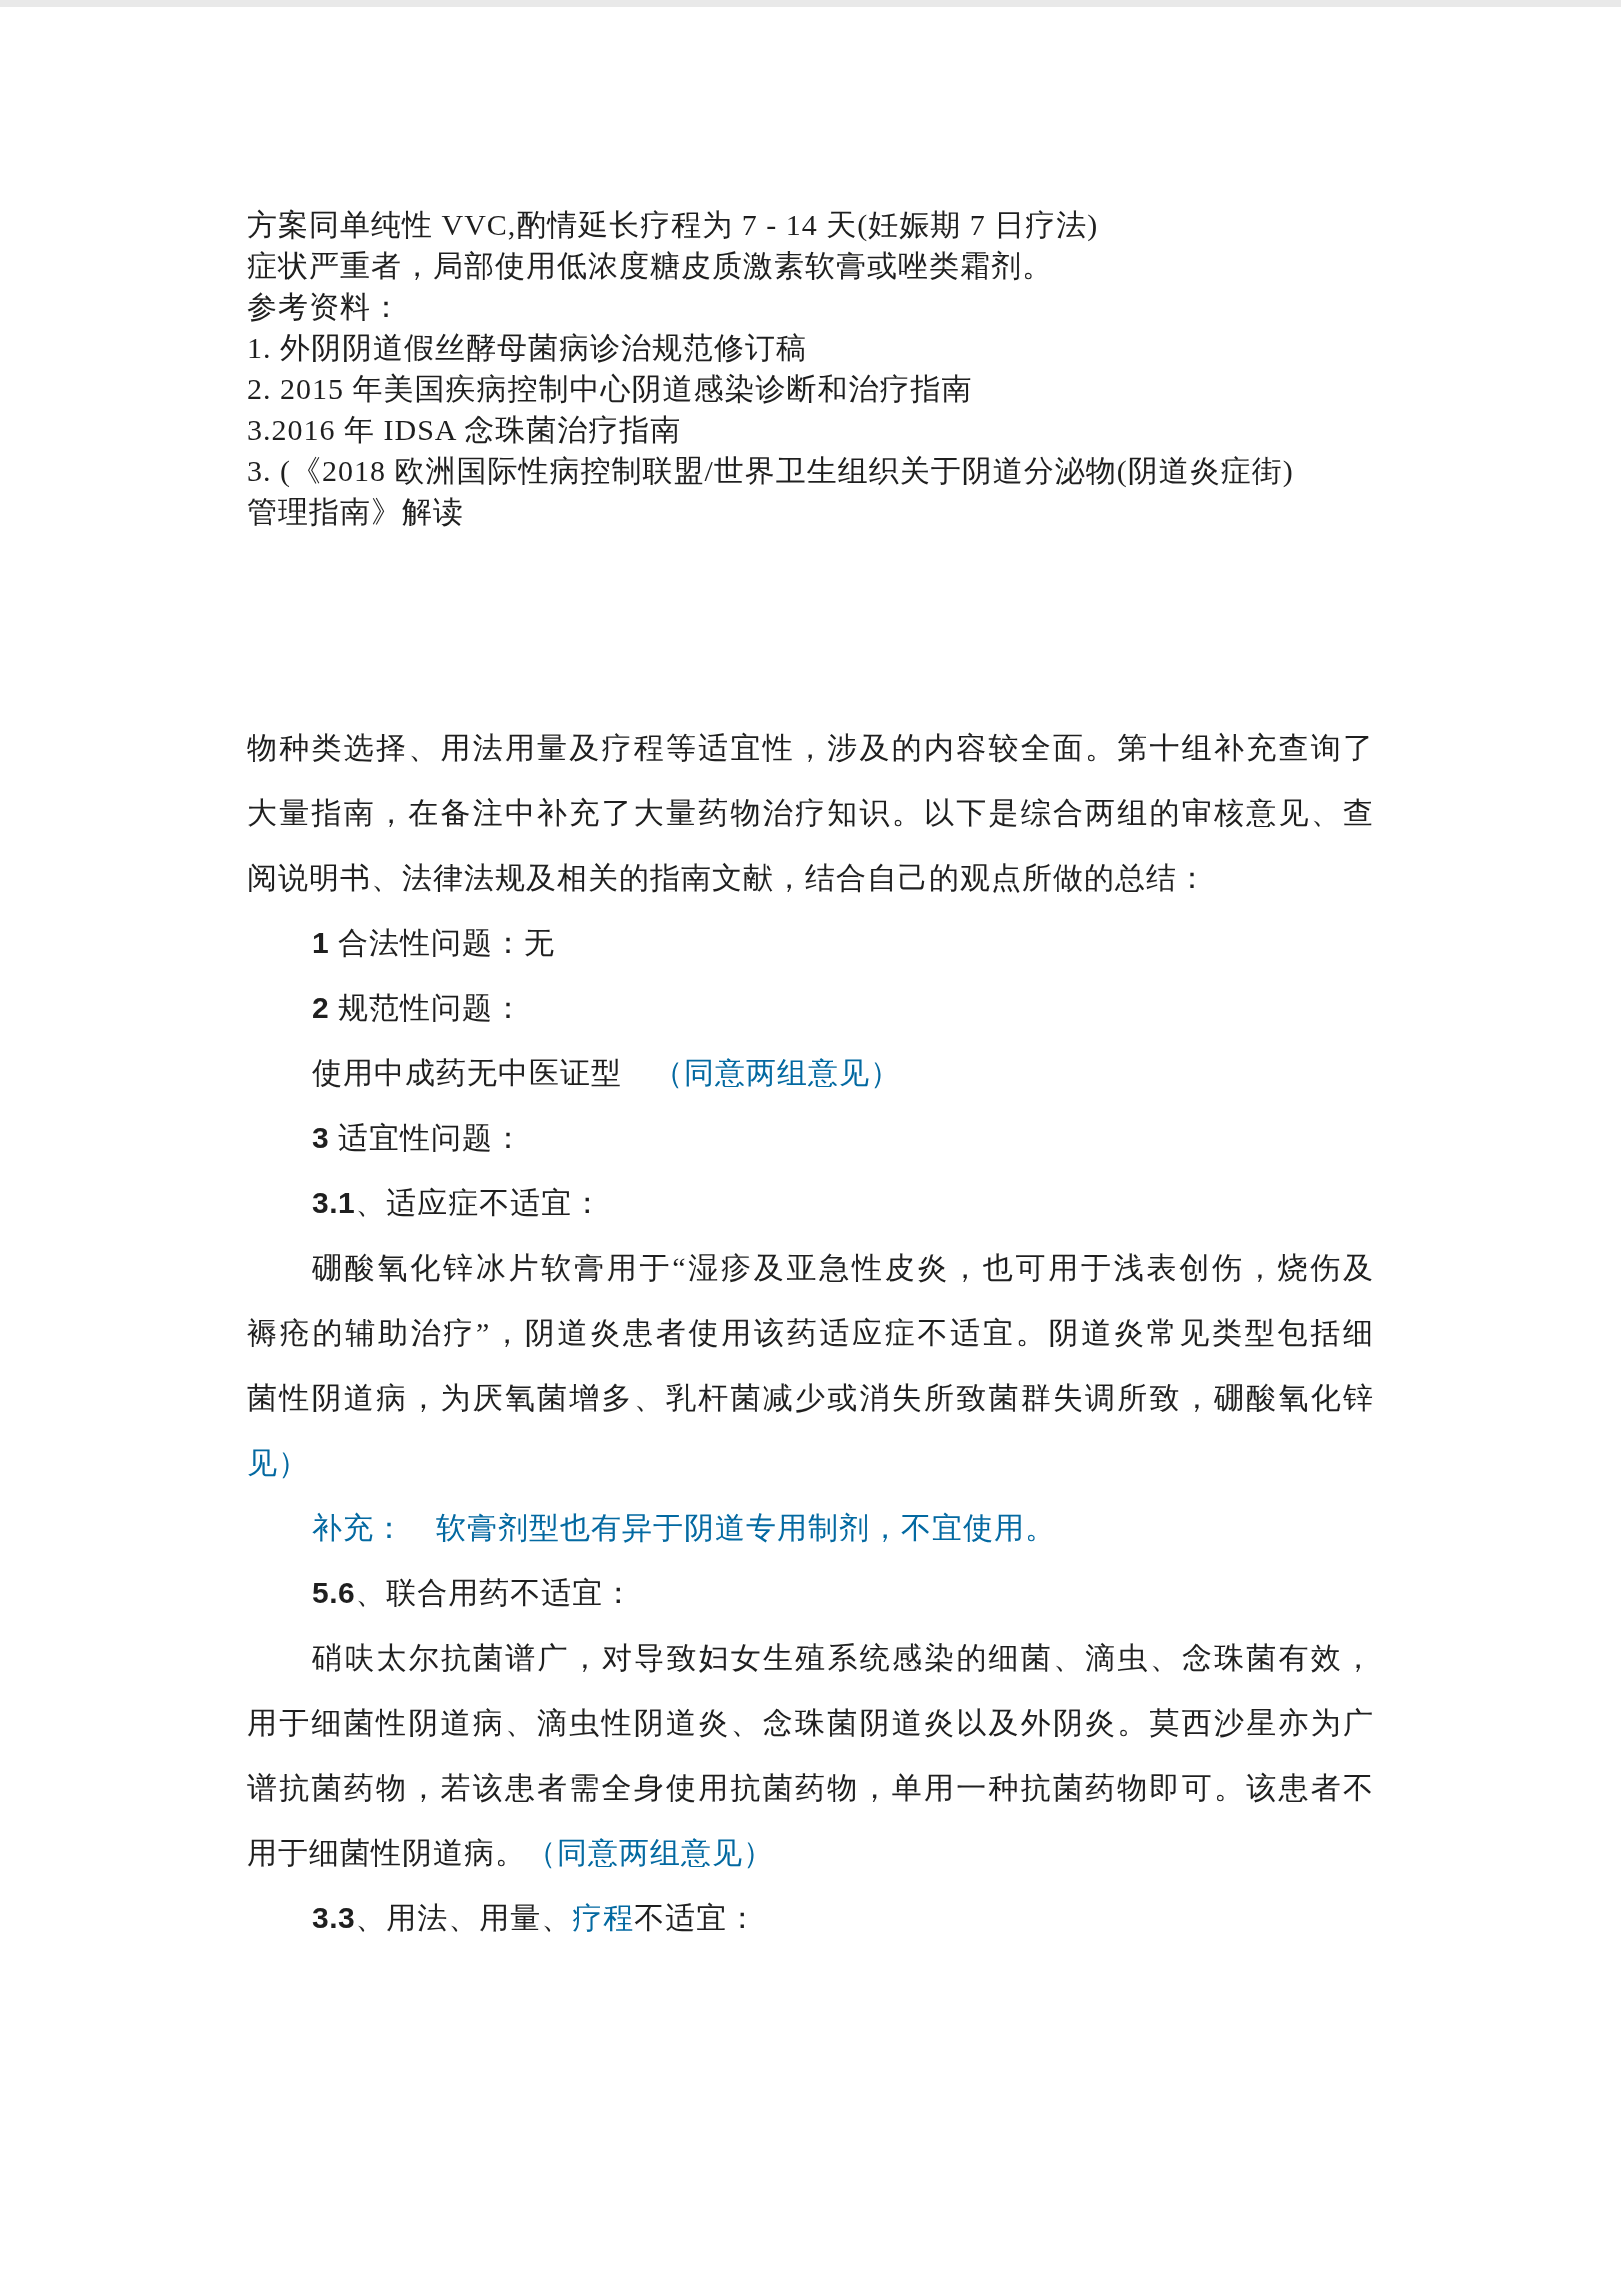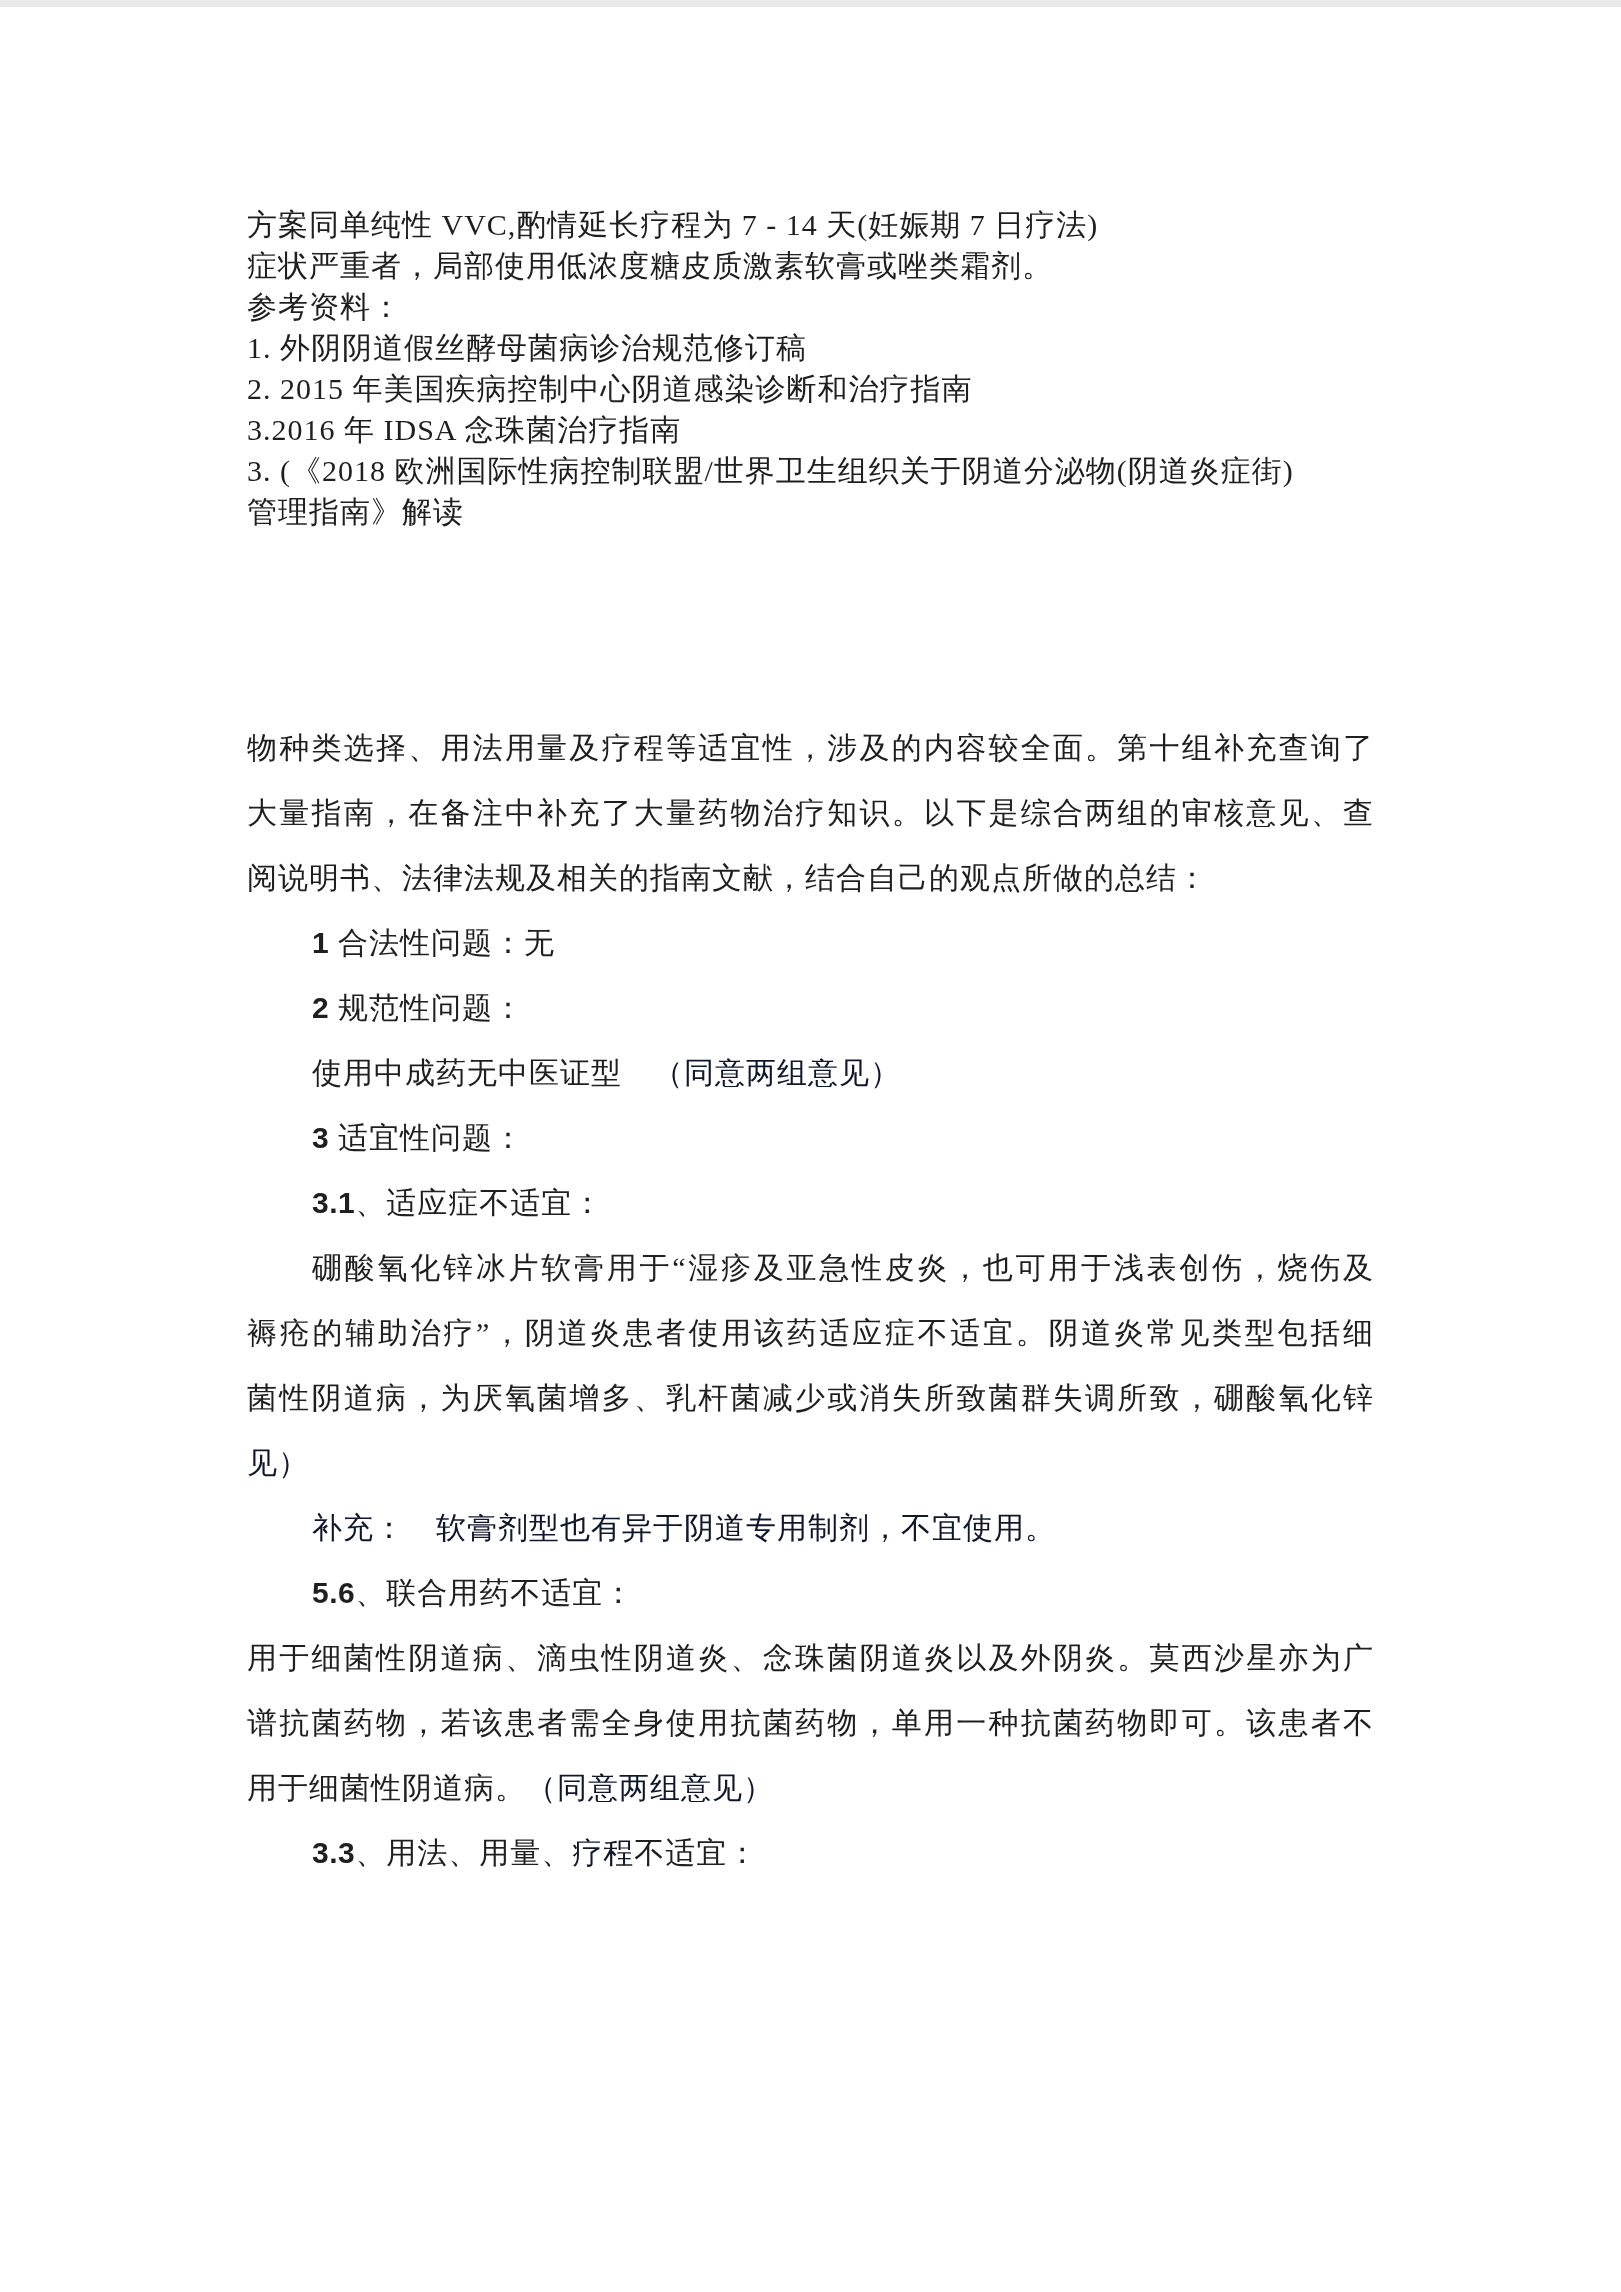--- a/index.html
+++ b/index.html
@@ -28,21 +28,21 @@
   }
   #review-block {
     top:708px;
     font-size:30px;
     line-height:65px;
     letter-spacing:1px;
   }
   .line { white-space:pre-wrap; }
   .ind  { padding-left:65px; }
   .fill { text-align:justify; text-align-last:justify; }
-  .red  { color:#0f172a; }
+  .red  { color:#0369a1; }
   .num  {
     font-family:"Liberation Sans","DejaVu Sans",sans-serif;
     font-weight:600;
     letter-spacing:0.5px;
   }
 </style>
 </head>
 <body>
 
 <div class="page">
@@ -64,19 +64,20 @@
       <div class="line ind"><span class="num">2 </span><span>规范性问题：</span></div>
       <div class="line ind"><span>使用中成药无中医证型　</span><span class="red">（同意两组意见）</span></div>
       <div class="line ind"><span class="num">3 </span><span>适宜性问题：</span></div>
       <div class="line ind"><span class="num">3.1</span><span>、适应症不适宜：</span></div>
       <div class="line ind fill"><span>硼酸氧化锌冰片软膏用于“湿疹及亚急性皮炎，也可用于浅表创伤，烧伤及</span></div>
       <div class="line fill"><span>褥疮的辅助治疗”，阴道炎患者使用该药适应症不适宜。阴道炎常见类型包括细</span></div>
       <div class="line fill"><span>菌性阴道病，为厌氧菌增多、乳杆菌减少或消失所致菌群失调所致，硼酸氧化锌</span></div>
       <div class="line"><span class="red">见）</span></div>
       <div class="line ind"><span class="red">补充：　</span><span class="red">软膏剂型也有异于阴道专用制剂，不宜使用。</span></div>
       <div class="line ind"><span class="num">5.6</span><span>、联合用药不适宜：</span></div>
+      <div class="line ind fill"><span>硝呋太尔抗菌谱广，对导致妇女生殖系统感染的细菌、滴虫、念珠菌有效，</span></div>
       <div class="line fill"><span>用于细菌性阴道病、滴虫性阴道炎、念珠菌阴道炎以及外阴炎。莫西沙星亦为广</span></div>
       <div class="line fill"><span>谱抗菌药物，若该患者需全身使用抗菌药物，单用一种抗菌药物即可。该患者不</span></div>
       <div class="line"><span>用于细菌性阴道病。</span><span class="red">（同意两组意见）</span></div>
       <div class="line ind"><span class="num">3.3</span><span>、用法、用量、</span><span class="red">疗程</span><span>不适宜：</span></div>
     </div>
 </div>
 
 
 </body></html>

